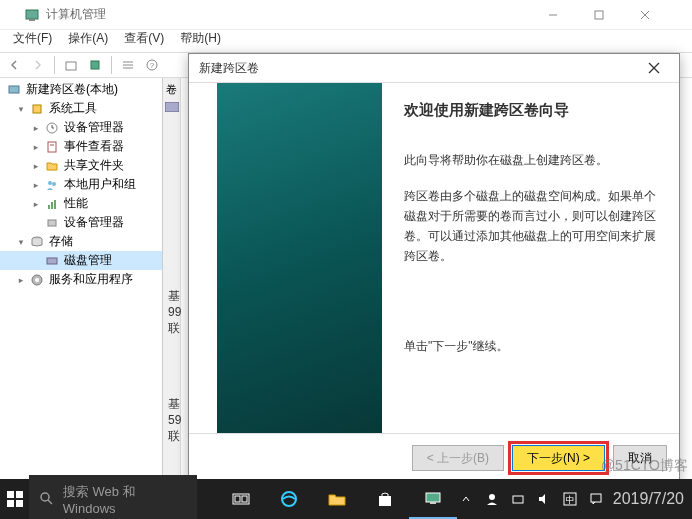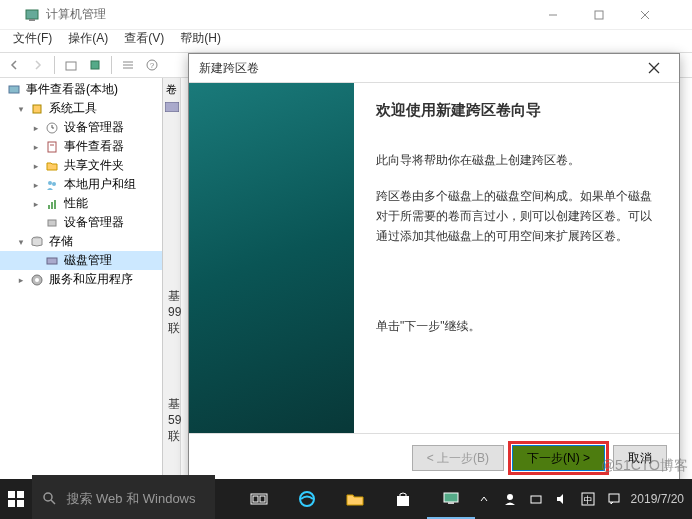--- a/index.html
+++ b/index.html
@@ -34,29 +34,29 @@
 .content-left { width: 18px; background: #f0f0f0; border-right: 1px solid #ddd; height: 100%; font-size: 11px; padding-top: 4px; text-align: center; }
 .content-body { position: absolute; left: 20px; top: 10px; font-size: 12px; color: #333; }
 .content-body .partinfo { margin-top: 200px; margin-left: -15px; }
 .content-body .partinfo div { line-height: 16px; }
 
 
 .dialog { position: absolute; left: 188px; top: 53px; width: 492px; height: 430px; background: #fff; border: 1px solid #888; box-shadow: 0 3px 12px rgba(0,0,0,.3); }
 .dlg-title { height: 28px; display: flex; align-items: center; padding: 4px 10px; font-size: 12px; color: #333; }
 .dlg-title .spacer { flex: 1; }
 .dlg-close { width: 30px; height: 24px; display: flex; align-items: center; justify-content: center; font-size: 14px; color: #333; cursor: pointer; }
-.dlg-body { display: flex; height: 352px; border-top: 1px solid #ddd; border-bottom: 1px solid #ddd; }
+.dlg-body { display: flex; height: 352px; border-top: 1px solid #ddd; border-bottom: 1px solid #ddd; padding-left: 28px; }
 .dlg-banner { width: 165px; background: linear-gradient(160deg, #1a7a7a 0%, #0a5555 50%, #083838 100%); }
 .dlg-content { flex: 1; padding: 18px 22px; font-size: 12px; color: #333; }
 .dlg-content h2 { font-size: 15px; font-weight: bold; margin-bottom: 30px; }
 .dlg-content p { line-height: 20px; margin-bottom: 16px; }
 .dlg-buttons { height: 48px; display: flex; align-items: center; justify-content: flex-end; padding: 0 12px; gap: 8px; }
 .dlg-buttons button { height: 26px; padding: 0 14px; font-size: 12px; background: #e1e1e1; border: 1px solid #adadad; cursor: pointer; }
 .dlg-buttons button:disabled { color: #999; }
-.dlg-buttons .next { background: #4d7c0f; border: 1px solid #0078d7; outline: 3px solid #e03030; outline-offset: 1px; }
+.dlg-buttons .next { background: #fde047; border: 1px solid #0078d7; outline: 3px solid #e03030; outline-offset: 1px; }
 
 
 .taskbar { position: absolute; left: 0; bottom: 0; width: 100%; height: 40px; background: #1f1f1f; display: flex; align-items: center; color: #fff; }
 .taskbar .start { width: 48px; height: 40px; display: flex; align-items: center; justify-content: center; }
 .taskbar .search { width: 260px; height: 48px; display: flex; align-items: center; padding: 0 10px; font-size: 13px; color: #999; background: #2a2a2a; }
 .taskbar .search svg { margin-right: 8px; }
 .taskbar .tbtns { display: flex; height: 40px; margin-left: 20px; }
 .taskbar .tb { width: 48px; height: 40px; display: flex; align-items: center; justify-content: center; }
 .taskbar .tb.active { border-bottom: 2px solid #76b9ed; }
 .taskbar .tray { margin-left: auto; display: flex; align-items: center; padding-right: 8px; font-size: 11px; gap: 8px; }
@@ -143,21 +143,21 @@
 </div>
 
 <div class="main">
   <div class="tree">
     <div class="tree-item">
       <span class="ticon">
           <svg width="14" height="14">
             <rect x="2" y="3" width="10" height="7" fill="#8bc" stroke="#579"></rect>
           </svg>
         </span>
-      <span>事件查看器(本地)</span>
+      <span>新建跨区卷(本地)</span>
     </div>
     <div class="tree-item lvl1">
       <span class="exp">▾</span>
       <span class="ticon">
           <svg width="14" height="14">
             <rect x="3" y="3" width="8" height="8" fill="#fc6" stroke="#a80"></rect>
           </svg>
         </span>
       <span>系统工具</span>
     </div>
@@ -379,15 +379,15 @@
           <rect x="1" y="1" width="12" height="12" fill="none" stroke="#fff"></rect>
           <text x="7" y="11" font-size="9" fill="#fff" text-anchor="middle">中</text>
         </svg>
       </span>
     <span class="trayicon">
         <svg width="14" height="14">
           <rect x="2" y="2" width="10" height="8" fill="none" stroke="#fff"></rect>
           <path d="M4 10 L4 12 L6 10" fill="none" stroke="#fff"></path>
         </svg>
       </span>
-    <span style="font-size:12px;color:#ccc">2019/7/20</span>
+    <span style="font-size:16px;color:#ccc">2019/7/20</span>
   </div>
 </div>
 
 </body></html>

